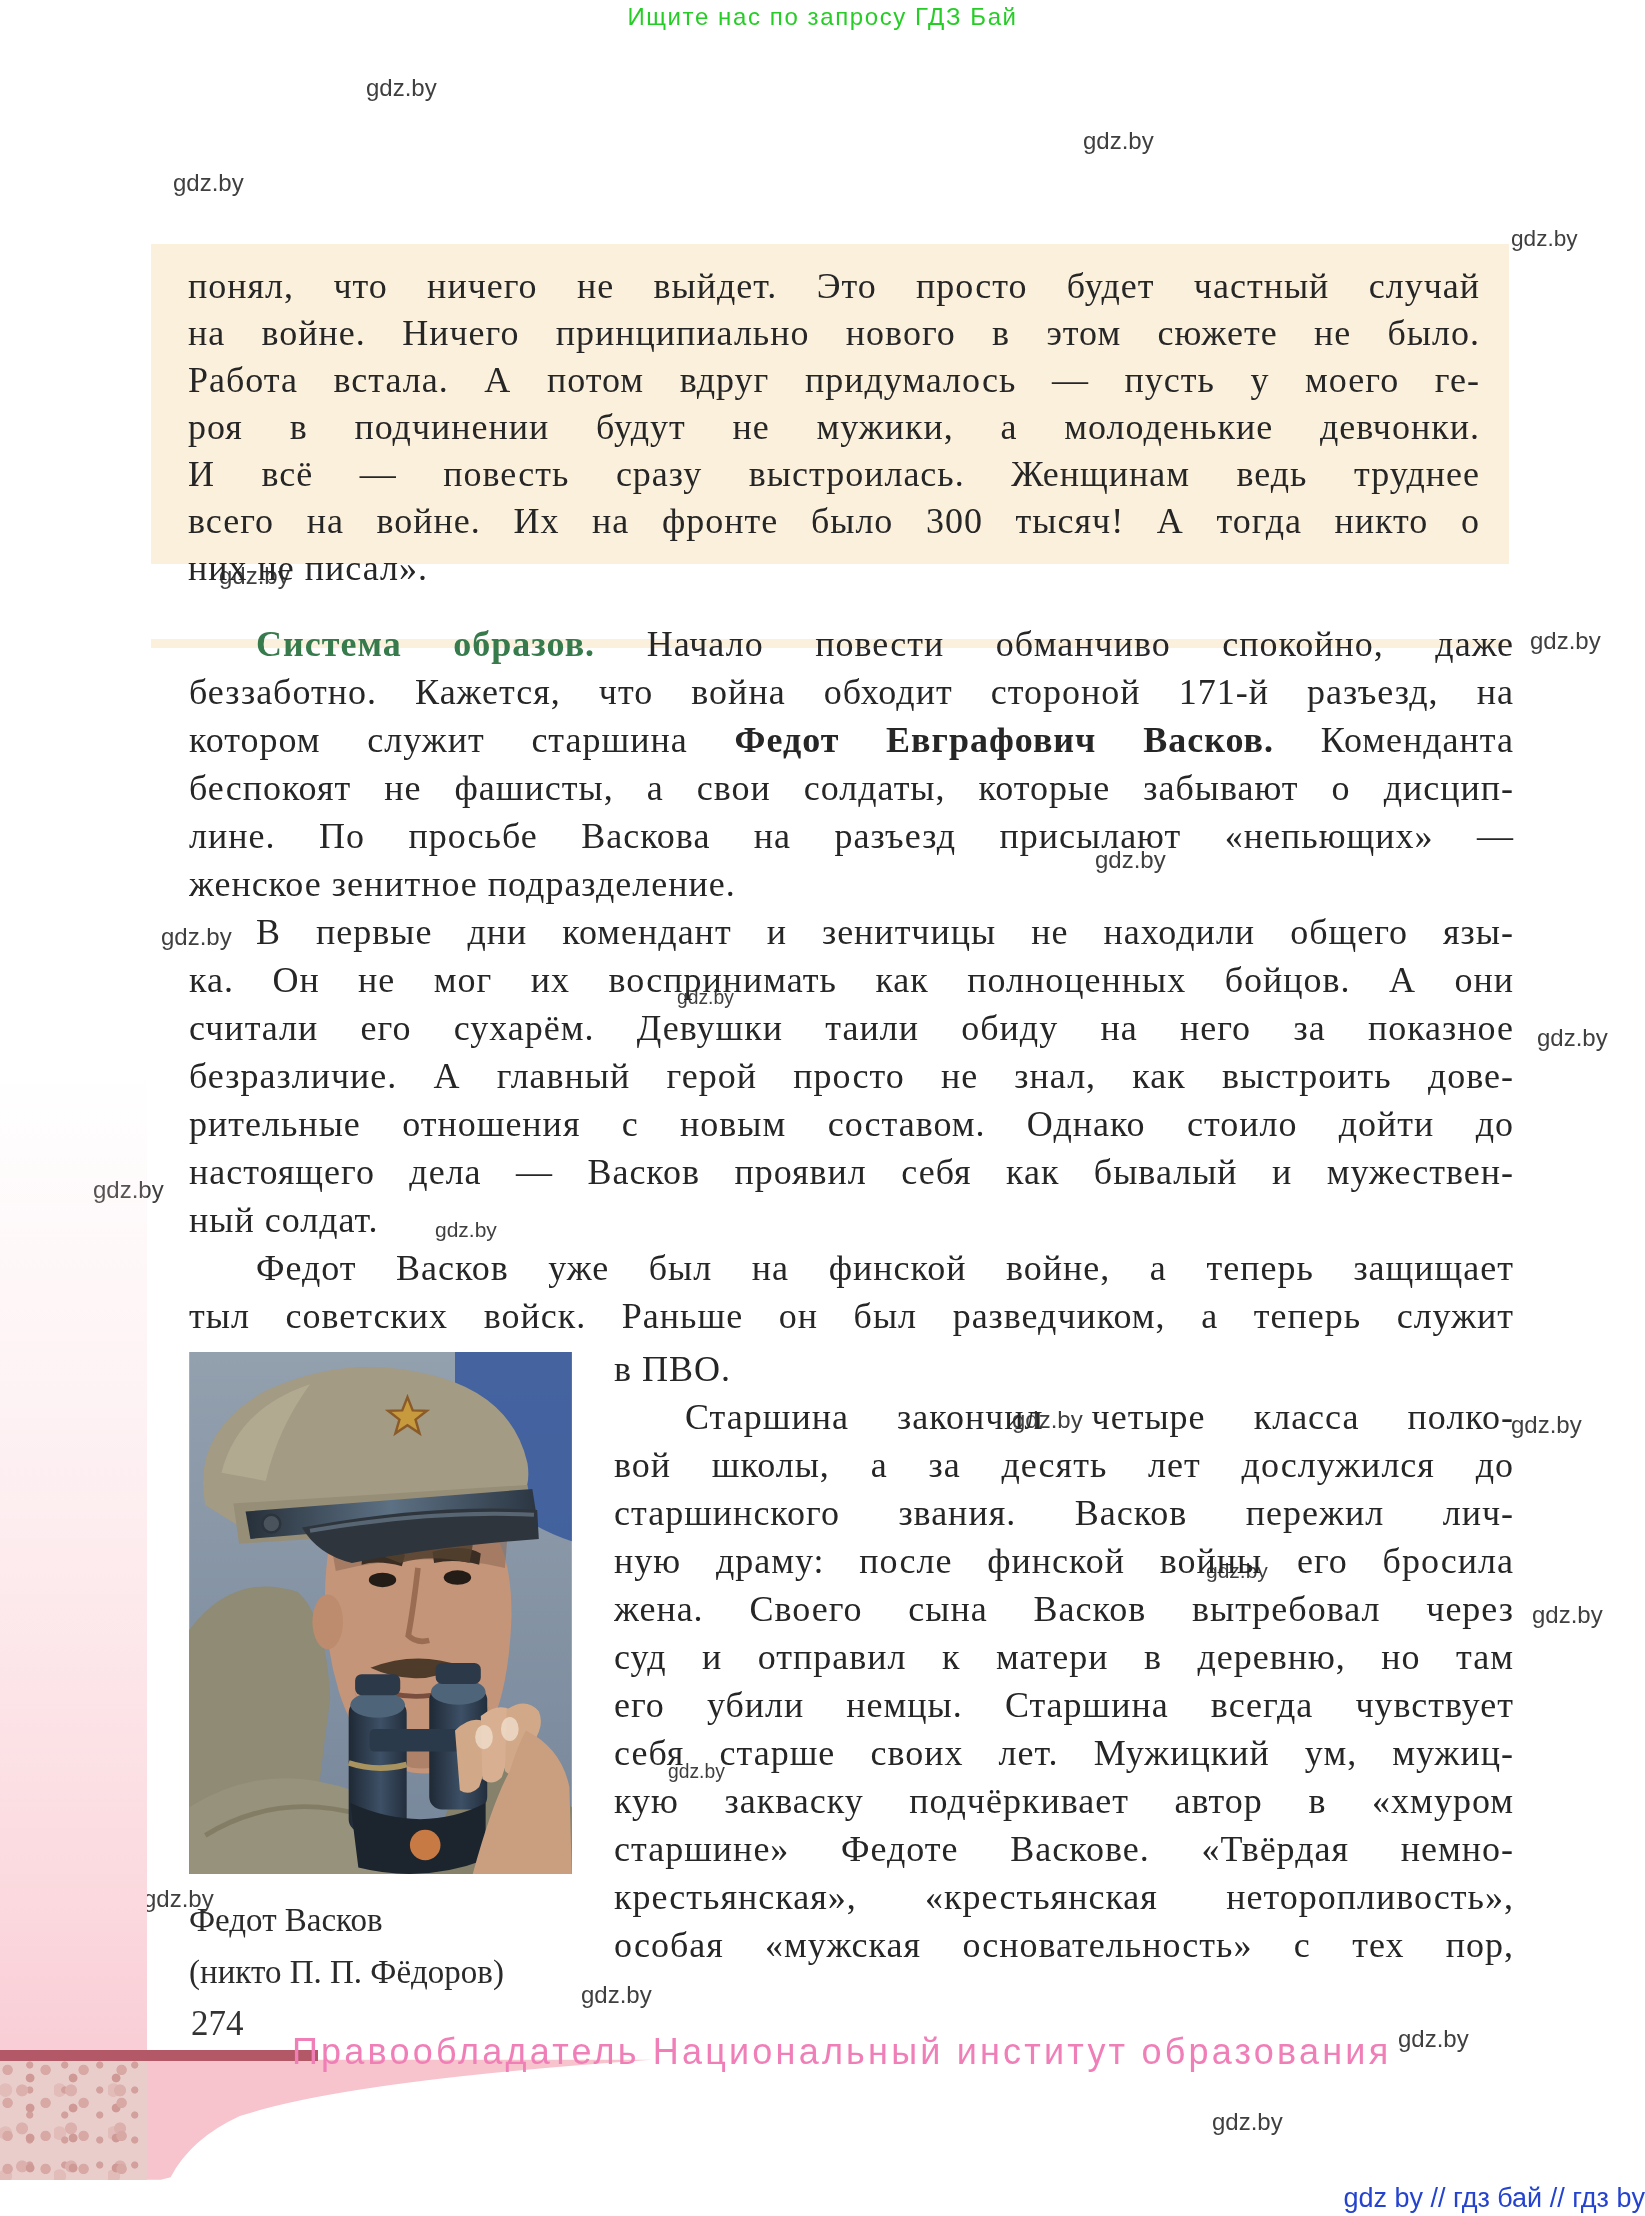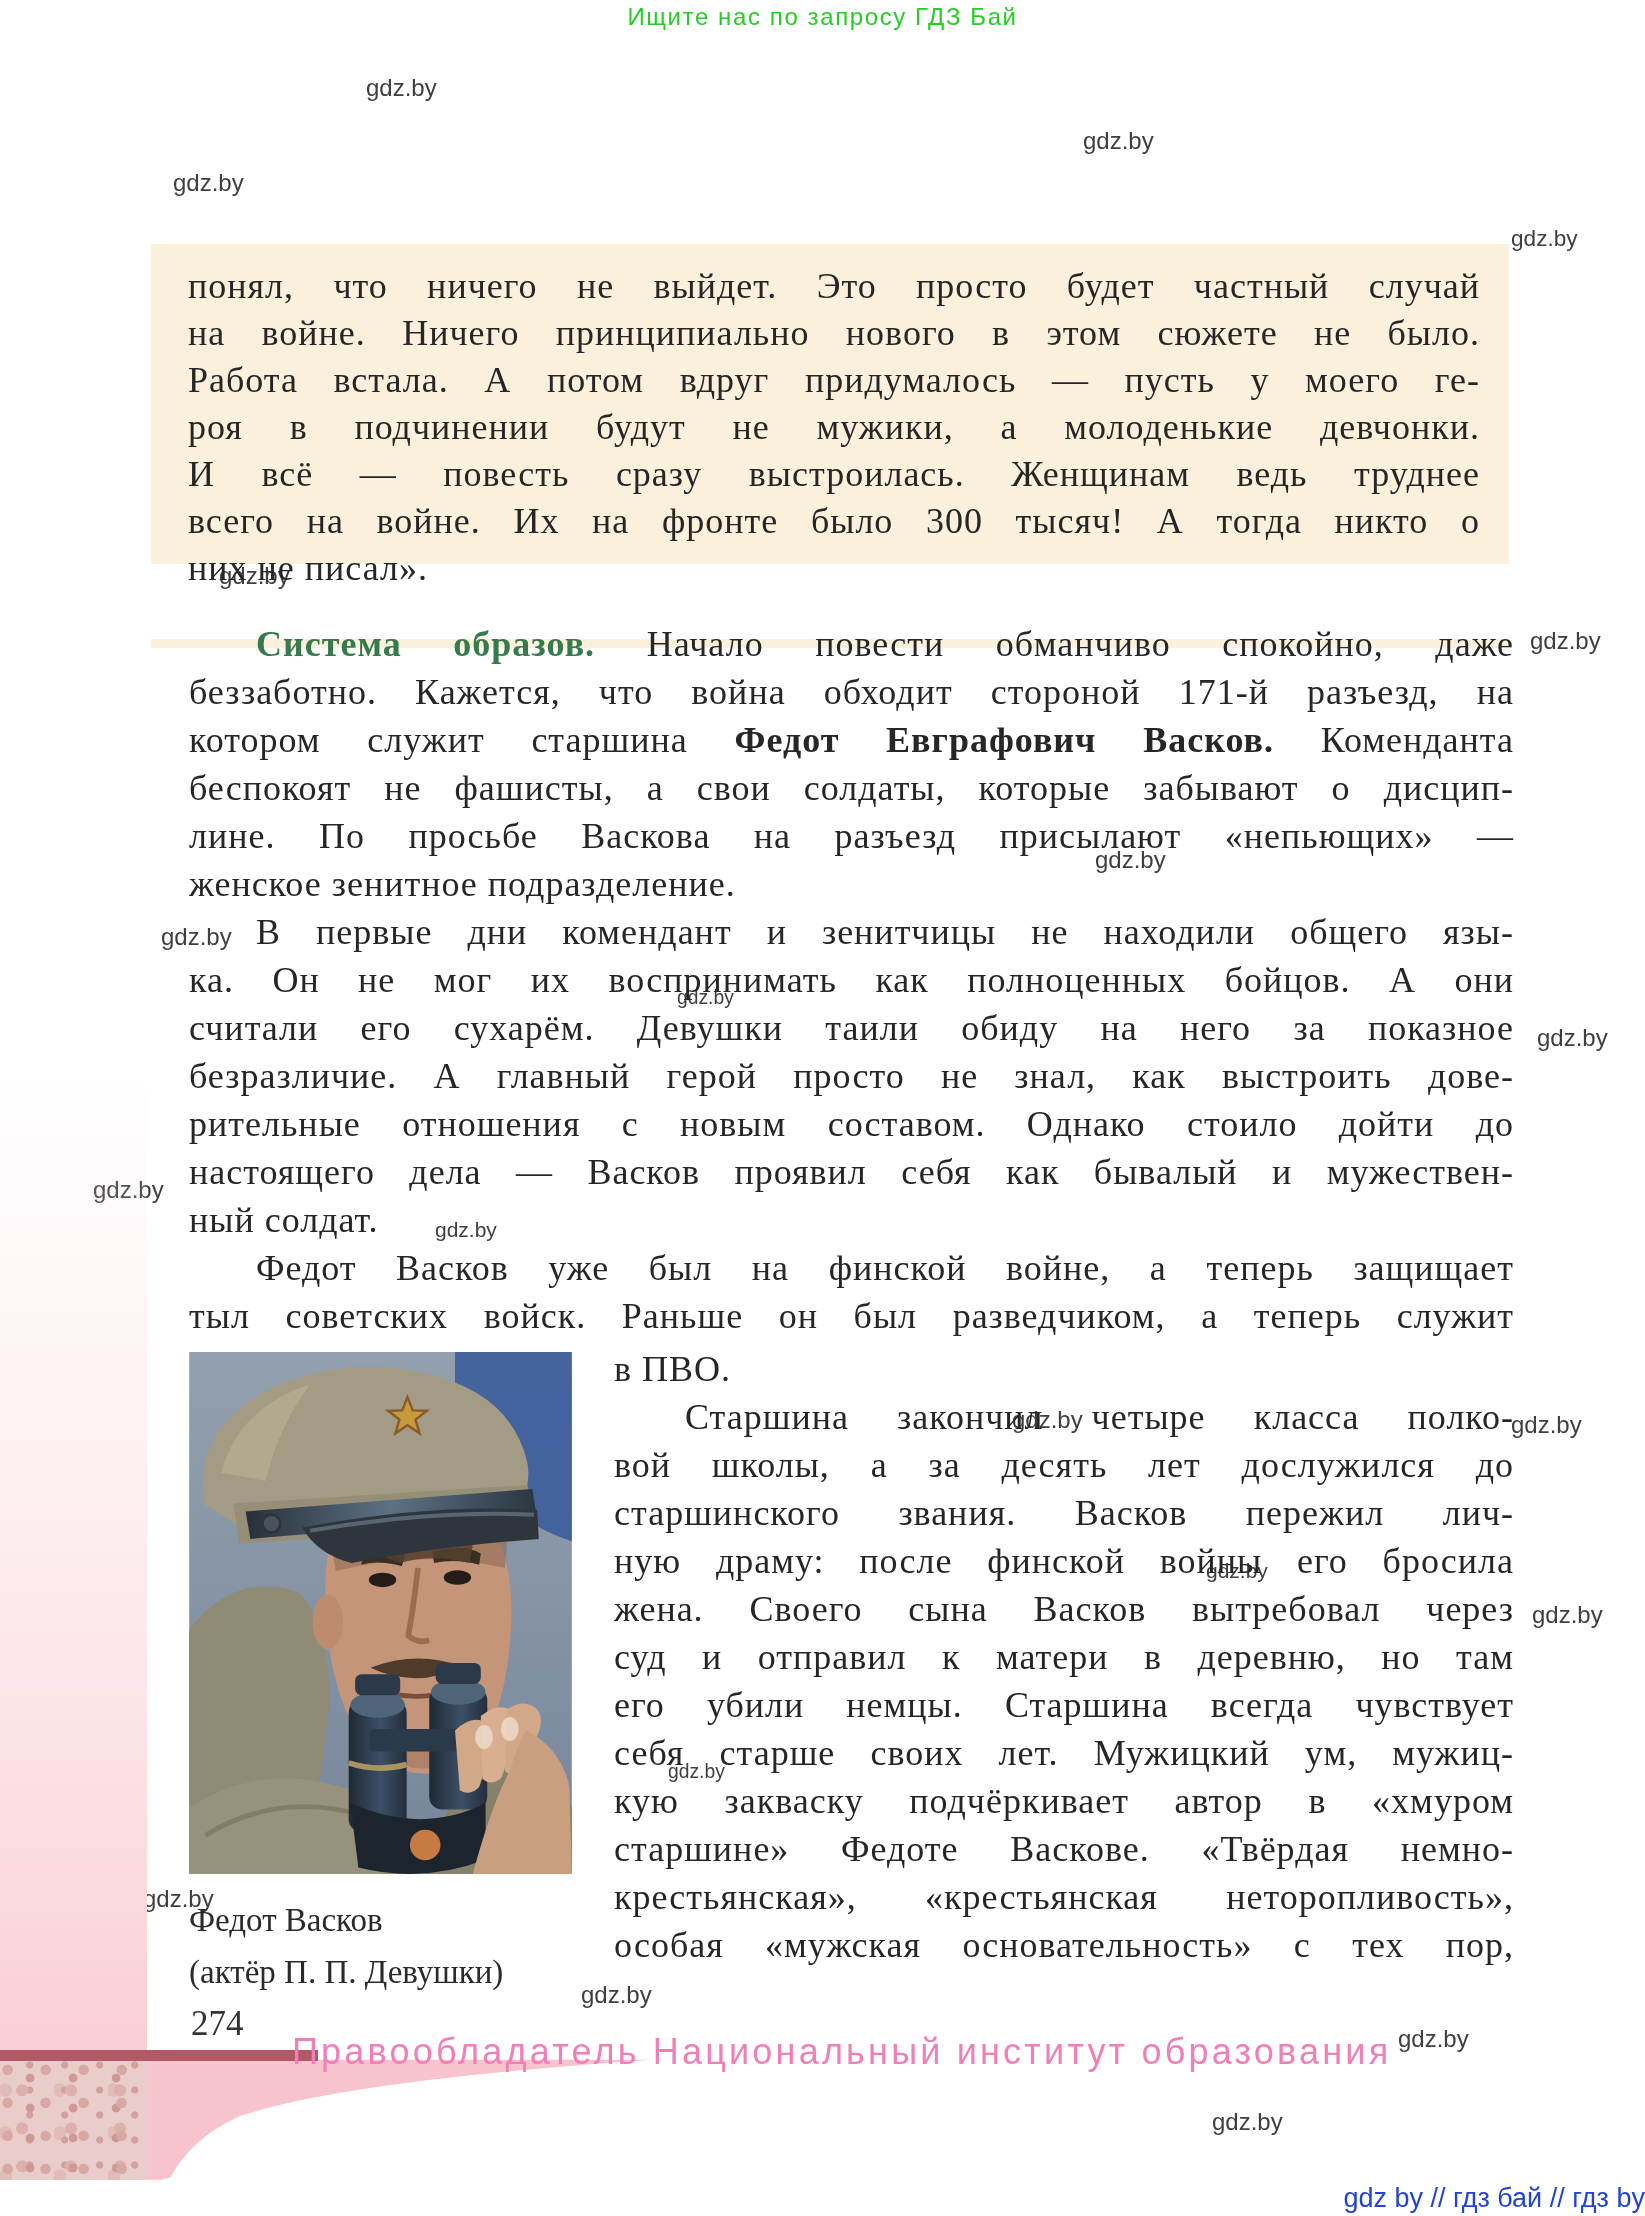--- a/index.html
+++ b/index.html
@@ -180,21 +180,21 @@
       <path d="M362,452 Q386,432 404,448 Q412,462 404,480 L388,528 Q376,540 364,530 Z" fill="#d8b091"></path>
       <path d="M394,444 Q418,428 434,446 Q440,460 432,476 L416,520 Q404,532 392,520 Z" fill="#d2a988"></path>
       <ellipse cx="366" cy="478" rx="11" ry="15" fill="#eedbc8" opacity=".85"></ellipse>
       <ellipse cx="398" cy="468" rx="11" ry="15" fill="#eedbc8" opacity=".85"></ellipse>
       <path d="M418,470 Q462,492 472,540 L475,648 L352,648 Q376,560 398,520 Q408,488 418,470 Z" fill="#c99f80"></path>
     </svg>
   </div>
 
   <div class="caption">
     <div>Федот Васков</div>
-    <div>(актёр П. П. Девушки)</div>
+    <div>(никто П. П. Фёдоров)</div>
   </div>
 
   <div class="colblock">
       <div class="tl last"><span>в ПВО.</span></div>
       <div class="tl ind"><span>Старшина закончил четыре класса полко-</span></div>
       <div class="tl"><span>вой школы, а за десять лет дослужился до</span></div>
       <div class="tl"><span>старшинского звания. Васков пережил лич-</span></div>
       <div class="tl"><span>ную драму: после финской войны его бросила</span></div>
       <div class="tl"><span>жена. Своего сына Васков вытребовал через</span></div>
       <div class="tl"><span>суд и отправил к матери в деревню, но там</span></div>

